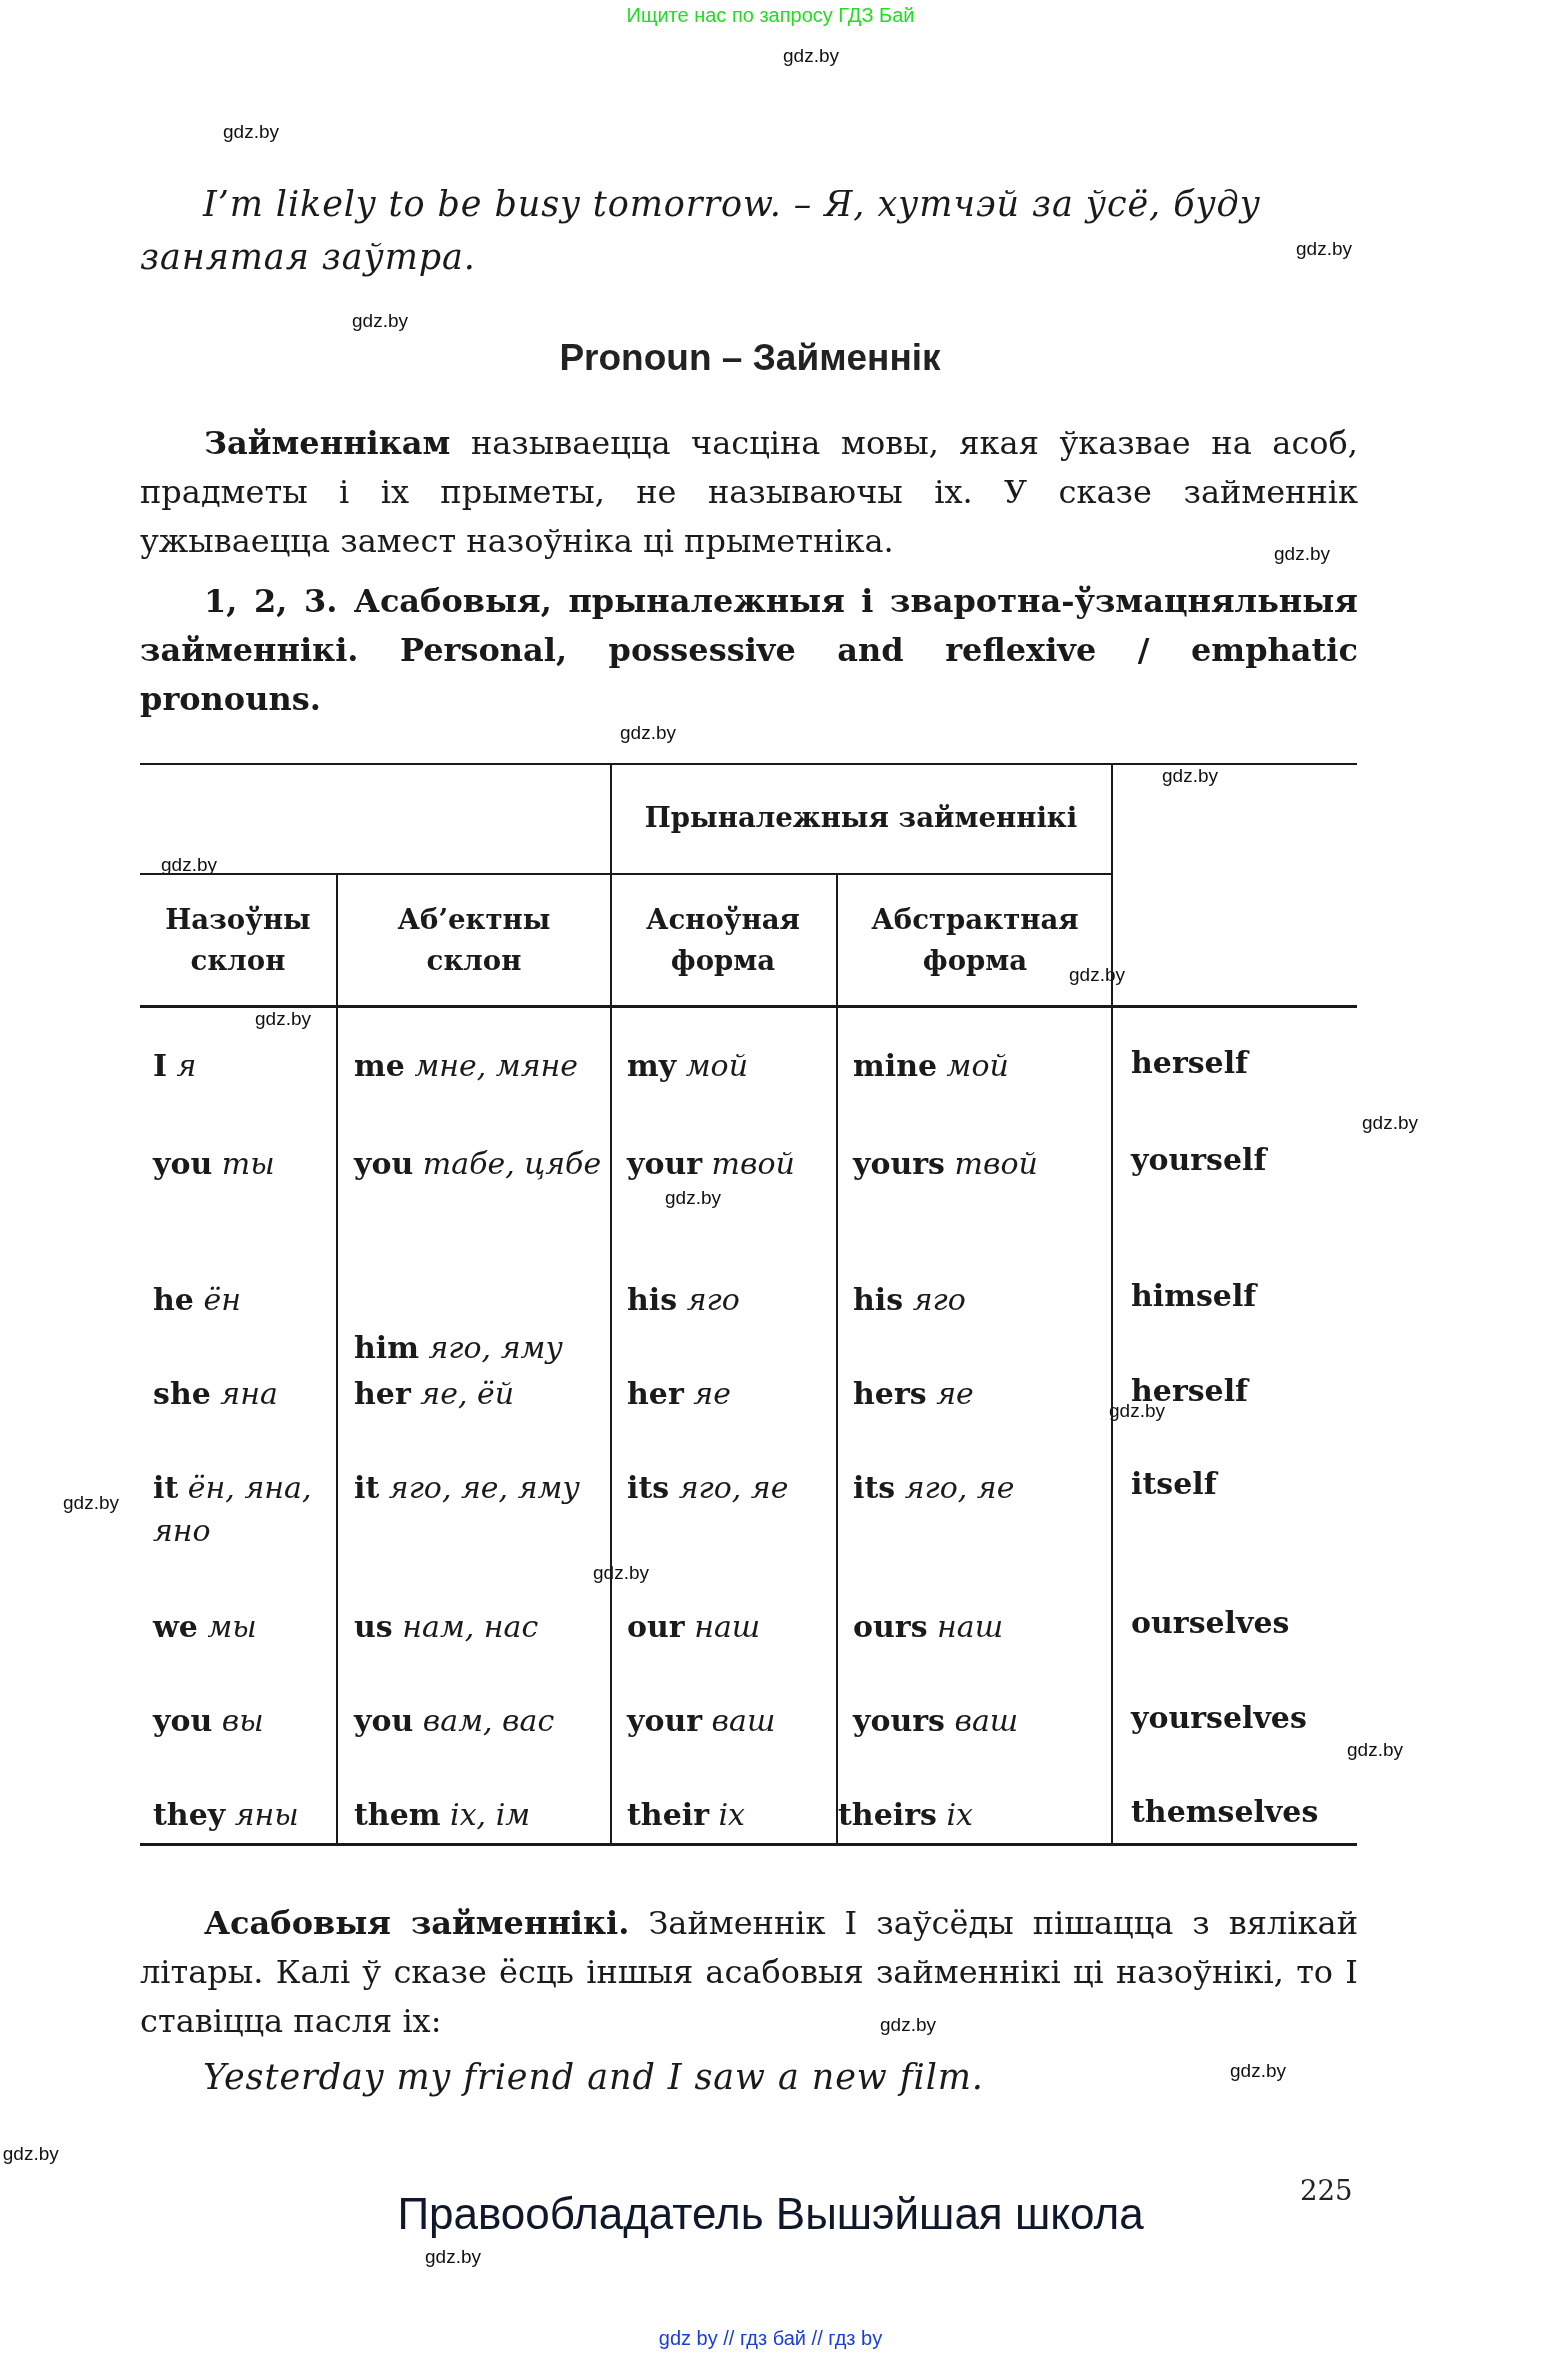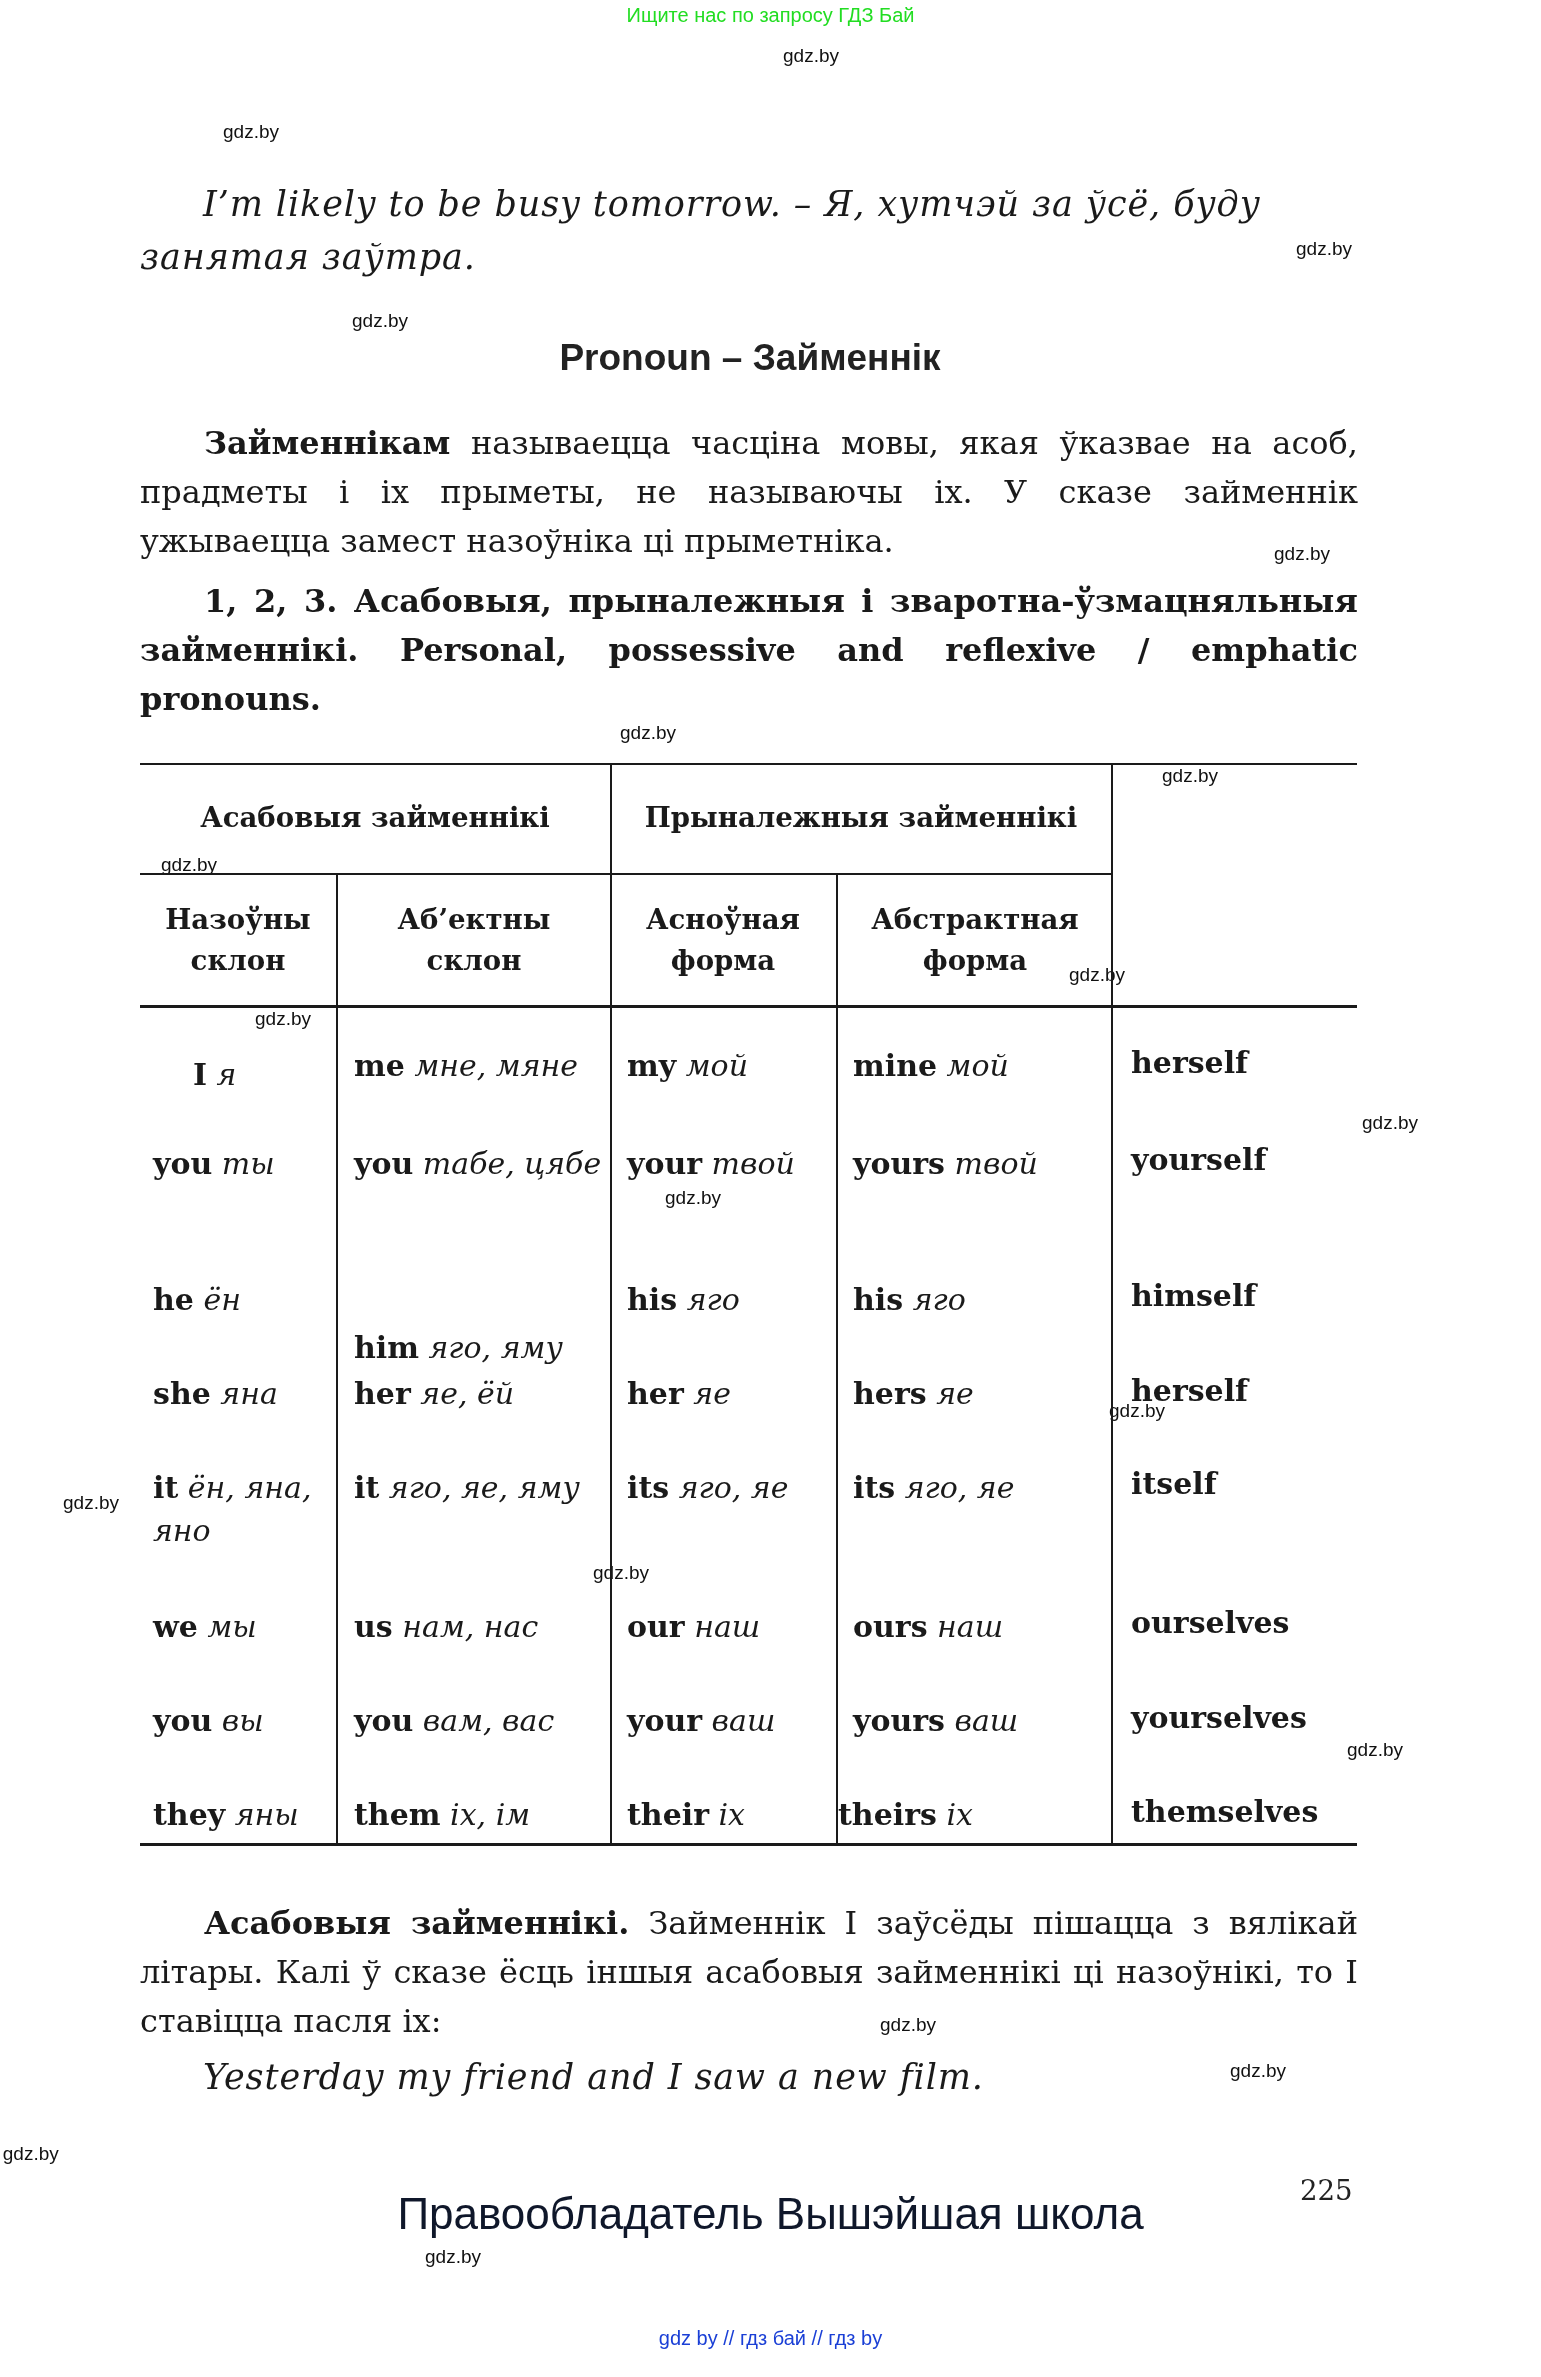--- a/index.html
+++ b/index.html
@@ -75,42 +75,41 @@
   <div class="hline" style="left:0; top:0; width:1217px; height:1.8px;"></div>
   <div class="hline" style="left:0; top:110px; width:971px; height:1.8px;"></div>
   <div class="hline" style="left:0; top:242px; width:1217px; height:2.8px;"></div>
   <div class="hline" style="left:0; top:1080px; width:1217px; height:2.8px;"></div>
 
   <div class="vline" style="left:196px; top:110px; height:971px;"></div>
   <div class="vline" style="left:470px; top:0; height:1082px;"></div>
   <div class="vline" style="left:696px; top:110px; height:971px;"></div>
   <div class="vline" style="left:971px; top:0; height:1082px;"></div>
 
-  <div class="th" style="left:0; top:34px; width:470px;">Асабовыя займеннікі</div>
   <div class="th" style="left:471px; top:34px; width:500px;">Прыналежныя займеннікі</div>
 
   <div class="th" style="left:0; top:136px; width:196px;">
     <div>Назоўны</div>
     <div>склон</div>
   </div>
   <div class="th" style="left:198px; top:136px; width:272px;">
     <div>Аб’ектны</div>
     <div>склон</div>
   </div>
   <div class="th" style="left:471px; top:136px; width:224px;">
     <div>Асноўная</div>
     <div>форма</div>
   </div>
   <div class="th" style="left:698px; top:136px; width:274px;">
     <div>Абстрактная</div>
     <div>форма</div>
   </div>
 
   <div id="table-body">
-      <div class="cell" style="left: 13px; top: 290px; width: 175px; margin-left: 40px;"><span class="en">I</span> <span class="by">я</span></div>
+      <div class="cell" style="left: 13px; top: 281px; width: 175px;"><span class="en">I</span> <span class="by">я</span></div>
       <div class="cell" style="left: 214px; top: 281px; width: 248px;"><span class="en">me</span> <span class="by">мне, мяне</span></div>
       <div class="cell" style="left: 487px; top: 281px; width: 207px;"><span class="en">my</span> <span class="by">мой</span></div>
       <div class="cell" style="left: 713px; top: 281px; width: 248px;"><span class="en">mine</span> <span class="by">мой</span></div>
       <div class="cell" style="left: 991px; top: 278px;"><span class="en">herself</span></div>
       <div class="cell" style="left: 13px; top: 379px; width: 175px;"><span class="en">you</span> <span class="by">ты</span></div>
       <div class="cell" style="left: 214px; top: 379px; width: 248px;"><span class="en">you</span> <span class="by">табе, цябе</span></div>
       <div class="cell" style="left: 487px; top: 379px; width: 207px;"><span class="en">your</span> <span class="by">твой</span></div>
       <div class="cell" style="left: 713px; top: 379px; width: 248px;"><span class="en">yours</span> <span class="by">твой</span></div>
       <div class="cell" style="left: 991px; top: 375px;"><span class="en">yourself</span></div>
       <div class="cell" style="left: 13px; top: 515px; width: 175px;"><span class="en">he</span> <span class="by">ён</span></div>

